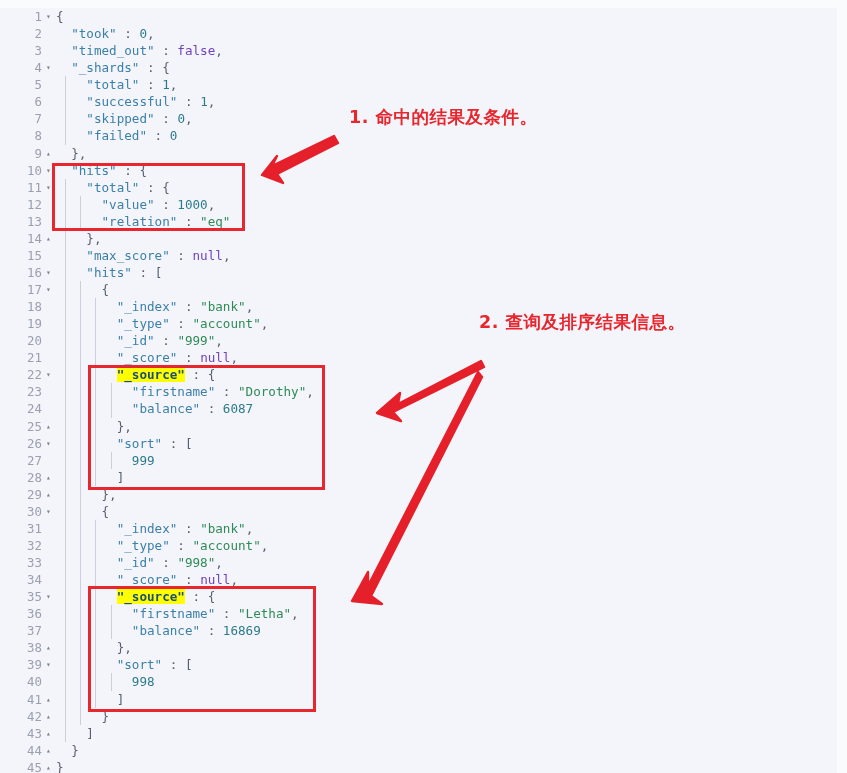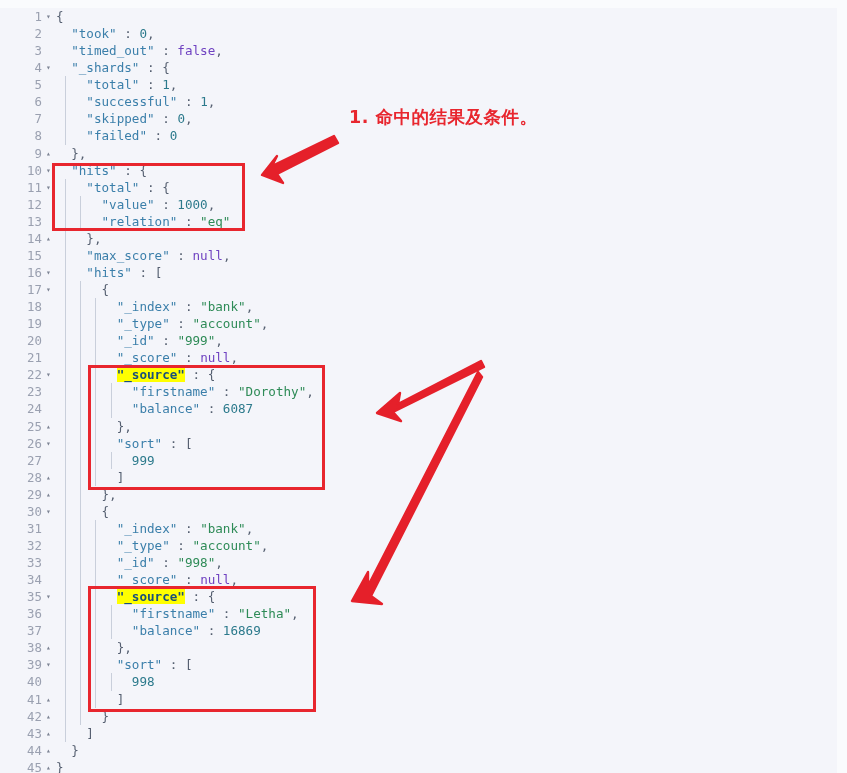--- a/index.html
+++ b/index.html
@@ -140,15 +140,16 @@
     <g>
       <path d="M 478,372 L 368,586 L 368,572 L 352,601 L 382,604 L 371,596 L 482,377 Z" fill="#e5202a" stroke="#e5202a" stroke-width="2.4" stroke-linejoin="round"></path>
     </g>
   </svg>
 
   <div id="ann-layer" style="position:absolute;left:0;top:0;width:847px;height:773px;pointer-events:none;">
       <div class="ann-box" style="left:52px;top:163px;width:193px;height:68px;border-color:#e8262e;"></div>
       <div class="ann-box" style="left:88px;top:365px;width:237px;height:125px;border-color:#e8262e;"></div>
       <div class="ann-box" style="left:88px;top:586px;width:228px;height:126px;border-color:#e8262e;"></div>
       <div class="ann-text" style="left:349px;top:105px;color:#e8262e;">1. 命中的结果及条件。</div>
+      <div class="ann-text" style="left:479px;top:310px;color:#e8262e;">2. 查询及排序结果信息。</div>
     </div>
 
 </div>
 
 </body></html>

